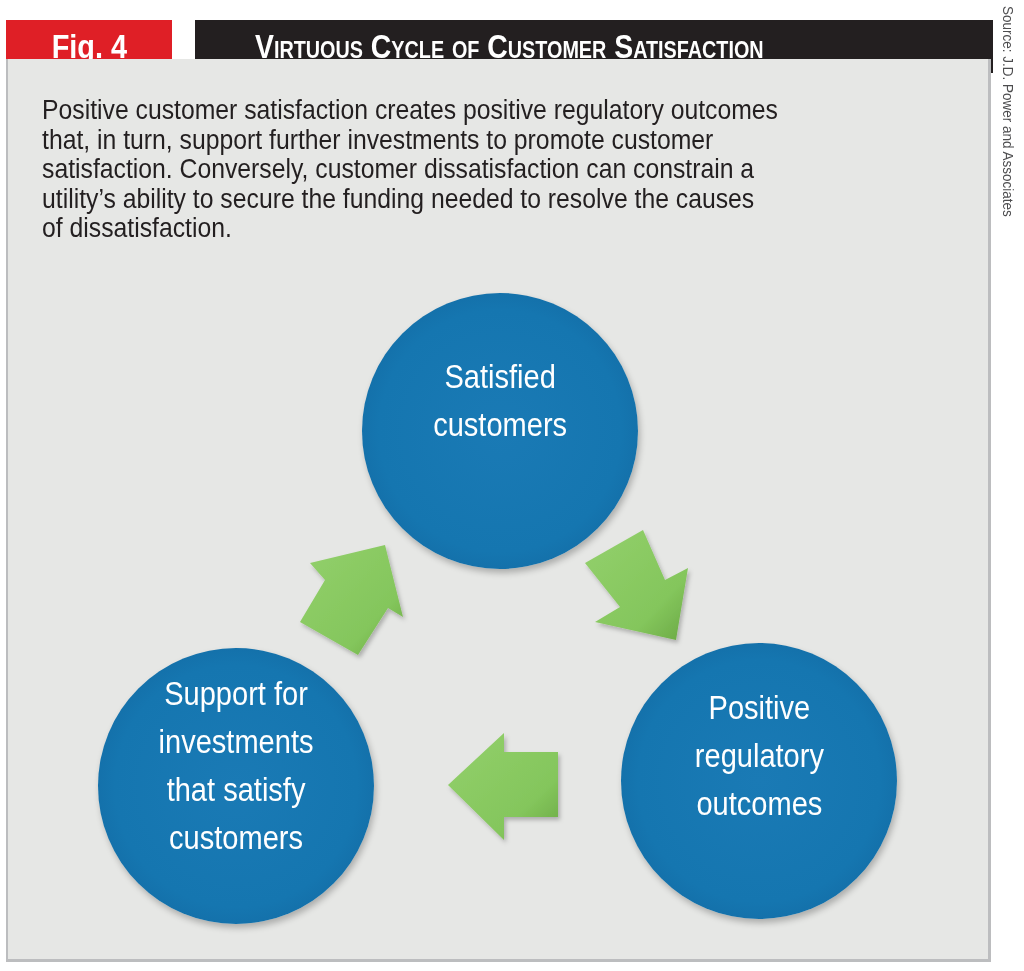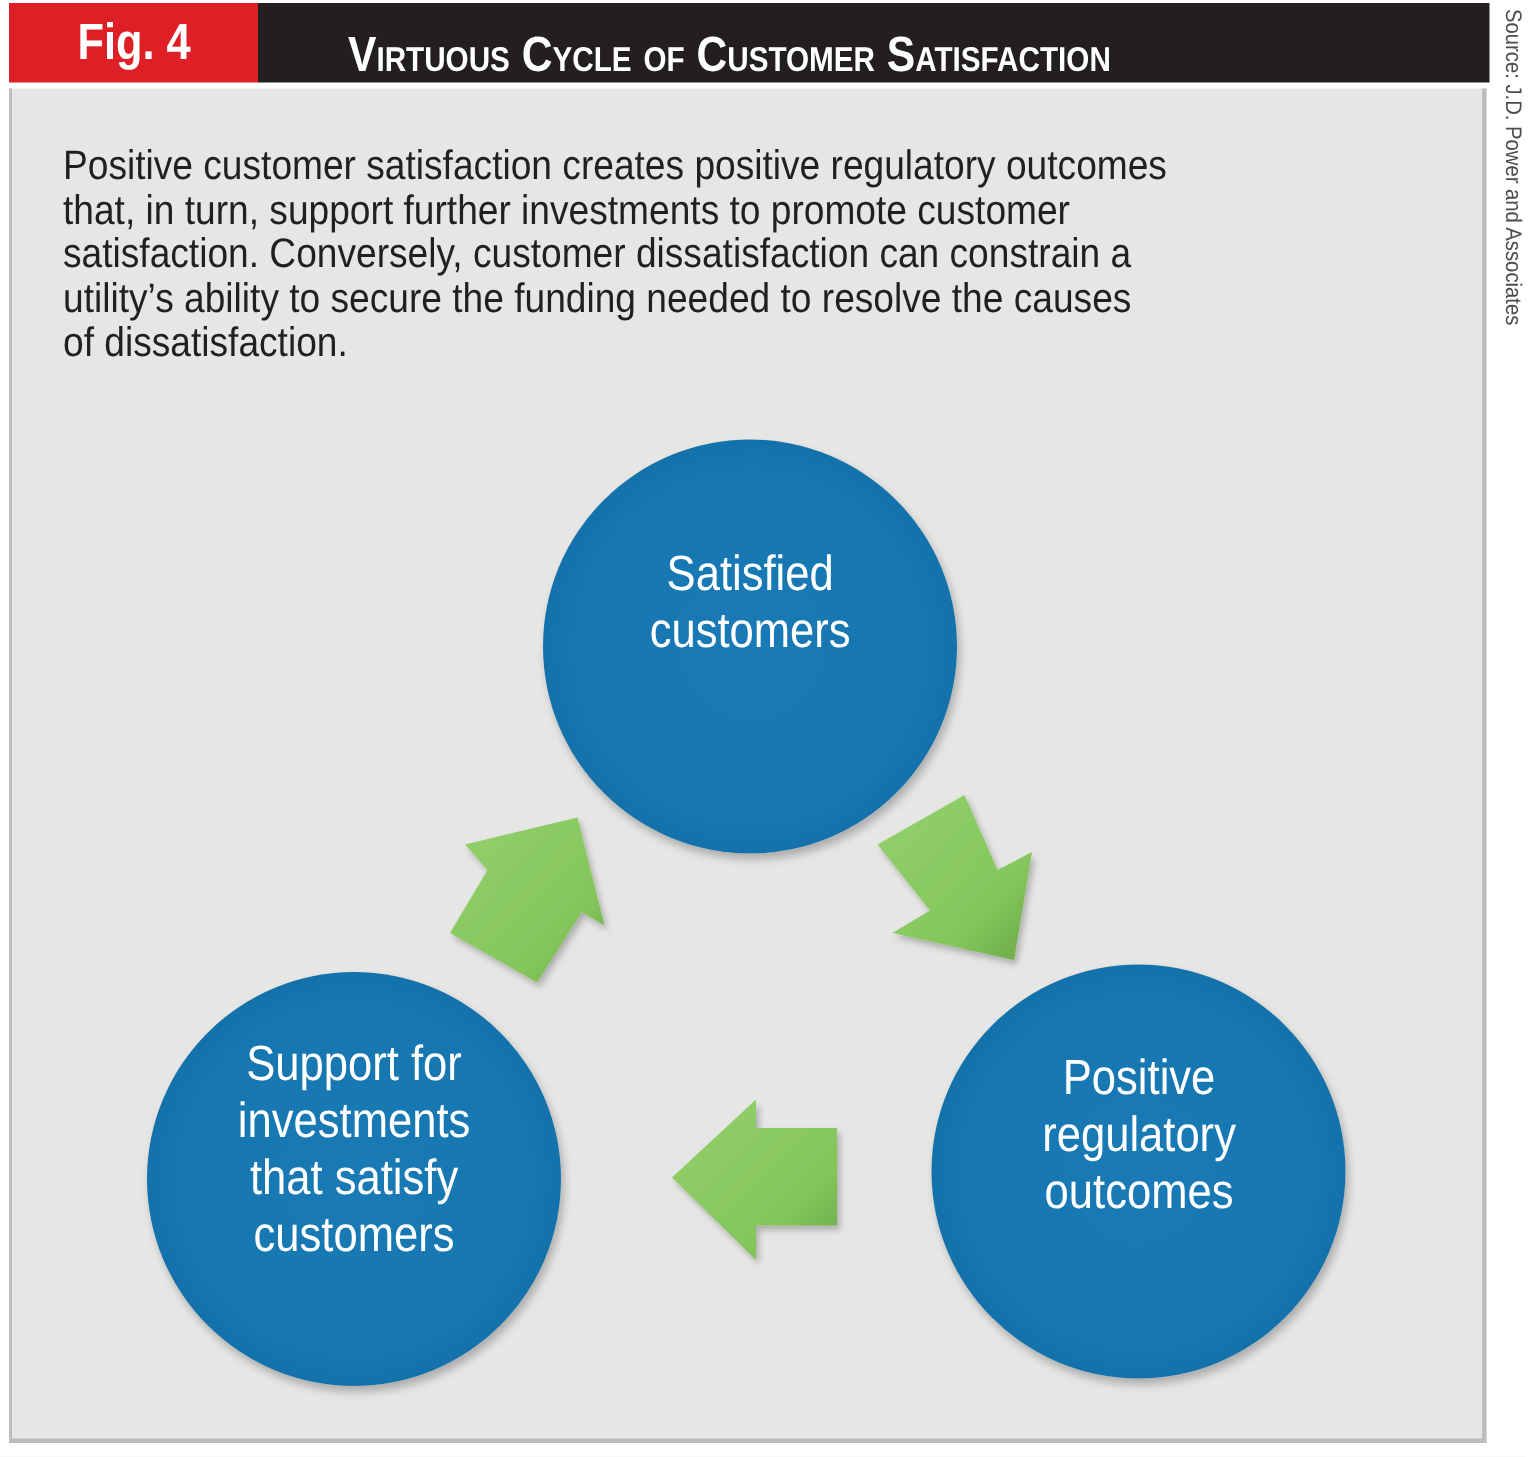--- a/index.html
+++ b/index.html
@@ -10,24 +10,25 @@
     body {
       width: 1024px;
       height: 971px;
       position: relative;
       overflow: hidden;
       font-family: "Liberation Sans", sans-serif;
     }
     .header {
       position: absolute;
       left: 6px;
-      top: 2px;
+      top: 20px;
       width: 987px;
       height: 53px;
       display: flex;
+      gap: 23px;
     }
     .fig-label {
       width: 166px;
       height: 53px;
       background: #df1f26;
       color: #ffffff;
       display: flex;
       align-items: center;
       justify-content: center;
       font-family: "Liberation Sans", sans-serif;
@@ -39,21 +40,21 @@
     .fig-label span {
       display: inline-block;
       transform: scaleX(0.85);
     }
     .title-bar {
       flex: 1;
       height: 53px;
       background: #231f20;
       color: #ffffff;
       display: flex;
-      align-items: flex-end;
+      align-items: center;
       padding-left: 60px;
       box-sizing: border-box;
       font-family: "Liberation Sans", sans-serif;
       font-weight: bold;
       font-size: 33px;
       font-variant: small-caps;
       white-space: nowrap;
     }
     .title-bar span {
       display: inline-block;
@@ -102,21 +103,21 @@
       border-radius: 50%;
       background: radial-gradient(circle at 50% 50%, #1a7ab5 0%, #1576b0 62%, #136ca5 80%, #0f5a8e 94%, #0d4f80 100%);
       box-shadow: 2px 4px 6px rgba(0,0,0,0.25);
       display: flex;
       align-items: center;
       justify-content: center;
       text-align: center;
       color: #ffffff;
       font-family: "Liberation Sans", sans-serif;
       font-size: 33px;
-      line-height: 38px;
+      line-height: 48px;
     }
     .node span {
       display: inline-block;
       transform: scaleX(0.88);
       white-space: pre-line;
     }
     .node-top {
       left: 362px;
       top: 293px;
       width: 276px;

